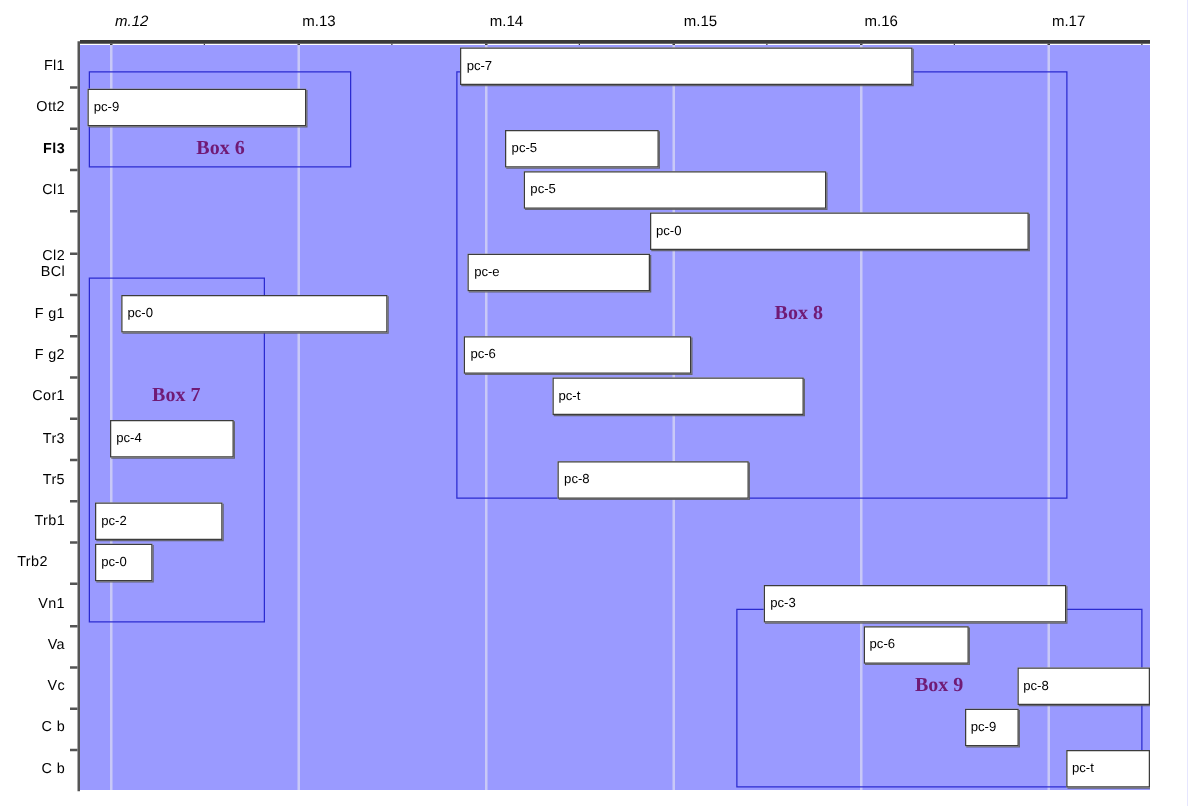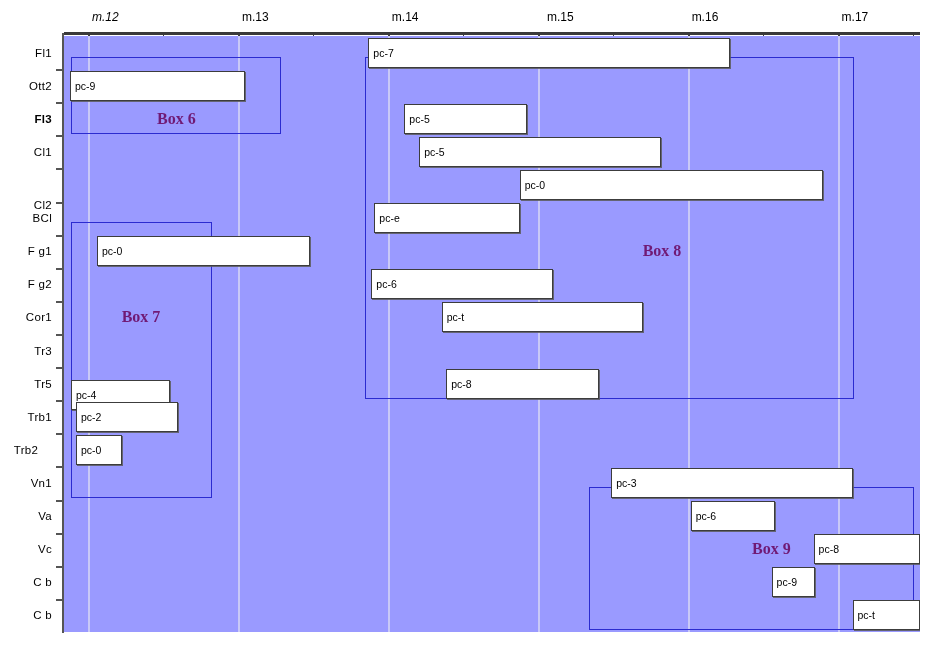--- a/index.html
+++ b/index.html
@@ -116,23 +116,23 @@
         <div class="vgrid" style="left: 473.723px;"></div>
         <div class="vgrid" style="left: 623.636px;"></div>
         <div class="vgrid" style="left: 773.548px;"></div>
       </div>
     <div id="boxes">
         <div class="groupbox" style="left: 7.49562px; top: 20.5289px; width: 209.877px; height: 77.1489px;"></div>
         <div class="grouplabel" style="left: 112.434px; top: 82.7778px;">Box 6</div>
         <div class="groupbox" style="left: 7.49562px; top: 186.084px; width: 140.918px; height: 275.816px;"></div>
         <div class="grouplabel" style="left: 77px; top: 281.444px;">Box 7</div>
         <div class="groupbox" style="left: 301.324px; top: 20.5289px; width: 488.715px; height: 342.038px;"></div>
-        <div class="grouplabel" style="left: 576px; top: 215.222px; padding-left: 44px;">Box 8</div>
+        <div class="grouplabel" style="left: 553px; top: 215.222px; padding-left: 44px;">Box 8</div>
         <div class="groupbox" style="left: 524.694px; top: 450.973px; width: 325.31px; height: 143.371px;"></div>
-        <div class="grouplabel" style="left: 687.349px; top: 513.222px; margin-left: 20px;">Box 9</div>
+        <div class="grouplabel" style="left: 687.349px; top: 513.222px;">Box 9</div>
       </div>
     <div id="bars">
         <div class="bar" style="left: 304.322px; width: 361.289px; top: 16.5556px;">
           <span>pc-7</span>
         </div>
         <div class="bar" style="left: 5.9965px; width: 175.398px; top: 49.6667px;">
           <span>pc-9</span>
         </div>
         <div class="bar" style="left: 340.301px; width: 122.928px; top: 82.7778px;">
           <span>pc-5</span>
@@ -148,21 +148,21 @@
         </div>
         <div class="bar" style="left: 32.9807px; width: 212.876px; top: 215.222px;">
           <span>pc-0</span>
         </div>
         <div class="bar" style="left: 307.32px; width: 181.394px; top: 248.333px;">
           <span>pc-6</span>
         </div>
         <div class="bar" style="left: 377.779px; width: 200.883px; top: 281.444px;">
           <span>pc-t</span>
         </div>
-        <div class="bar" style="left: 7px; width: 98.9422px; top: 314.556px; margin-top: 44px;">
+        <div class="bar" style="left: 24px; width: 98.9422px; top: 314.556px;">
           <span>pc-4</span>
         </div>
         <div class="bar" style="left: 382.277px; width: 152.911px; top: 347.667px;">
           <span>pc-8</span>
         </div>
         <div class="bar" style="left: 11.993px; width: 101.94px; top: 380.778px;">
           <span>pc-2</span>
         </div>
         <div class="bar" style="left: 11.993px; width: 46.4729px; top: 413.889px;">
           <span>pc-0</span>

